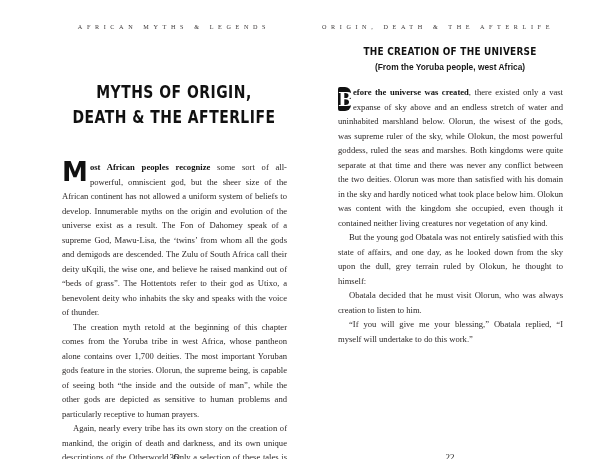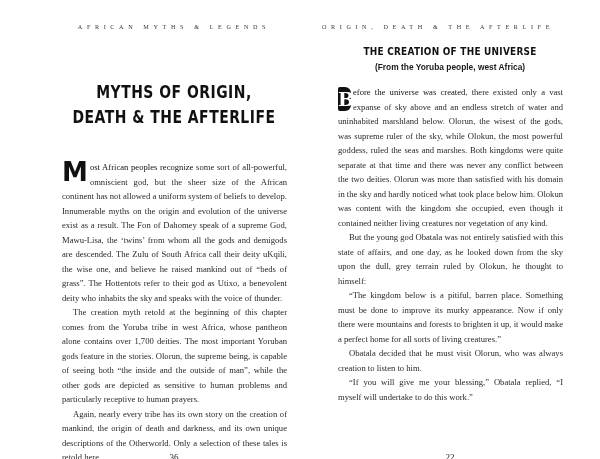--- a/index.html
+++ b/index.html
@@ -31,21 +31,21 @@
   .body-text p.first { text-indent: 0; }
   .dropcap {
     float: left; font-family: "DejaVu Sans", sans-serif; font-weight: bold;
     font-size: 26px; line-height: 22px; margin: 1px 2px 0 0; color: #111;
   }
   .dropcap.ornate {
     font-family: "DejaVu Serif", serif; background: #111; color: #fff;
     font-size: 19px; line-height: 24px; width: 13px; text-align: center; border-radius: 2px 6px 6px 2px;
     margin-top: 2px;
   }
-  .lead-in { font-weight: normal; color: #111; }
+  .lead-in { font-weight: bold; color: #111; }
   .section-title {
     position: absolute; top: 45px; left: 0; width: 300px; text-align: center;
     font-family: "DejaVu Sans", sans-serif; font-weight: bold; font-size: 10.5px;
     letter-spacing: 0.3px; color: #111; transform: scaleX(0.85); transform-origin: 150px 0;
   }
   .section-subtitle {
     position: absolute; top: 62px; left: 0; width: 300px; text-align: center;
     font-family: Liberation Sans, sans-serif; font-weight: bold; font-size: 8.4px; color: #1a1a1a;
   }
   .folio {
@@ -72,18 +72,17 @@
   <div class="folio">36</div>
 </div>
 
 <div class="page right">
   <div class="running-head">ORIGIN, DEATH &amp; THE AFTERLIFE</div>
   <div class="section-title">THE CREATION OF THE UNIVERSE</div>
   <div class="section-subtitle">(From the Yoruba people, west Africa)</div>
   <div class="body-text">
     <p class="first"><span class="dropcap ornate">B</span><span class="lead-in">efore the universe was created</span><span>, there existed only a vast expanse of sky above and an endless stretch of water and uninhabited marshland below. Olorun, the wisest of the gods, was supreme ruler of the sky, while Olokun, the most powerful goddess, ruled the seas and marshes. Both kingdoms were quite separate at that time and there was never any conflict between the two deities. Olorun was more than satisfied with his domain in the sky and hardly noticed what took place below him. Olokun was content with the kingdom she occupied, even though it contained neither living creatures nor vegetation of any kind.</span></p>
     <p>But the young god Obatala was not entirely satisfied with this state of affairs, and one day, as he looked down from the sky upon the dull, grey terrain ruled by Olokun, he thought to himself:</p>
-    <p>“The kingdom below is a pitiful, barren place. Something must be done to improve its murky appearance. Now if only there were mountains and forests to brighten it up, it would make a perfect home for all sorts of living creatures.”</p>
     <p>Obatala decided that he must visit Olorun, who was always creation to listen to him.</p>
     <p>“If you will give me your blessing,” Obatala replied, “I myself will undertake to do this work.”</p>
   </div>
   <div class="folio">22</div>
 </div>
 
 </body></html>

